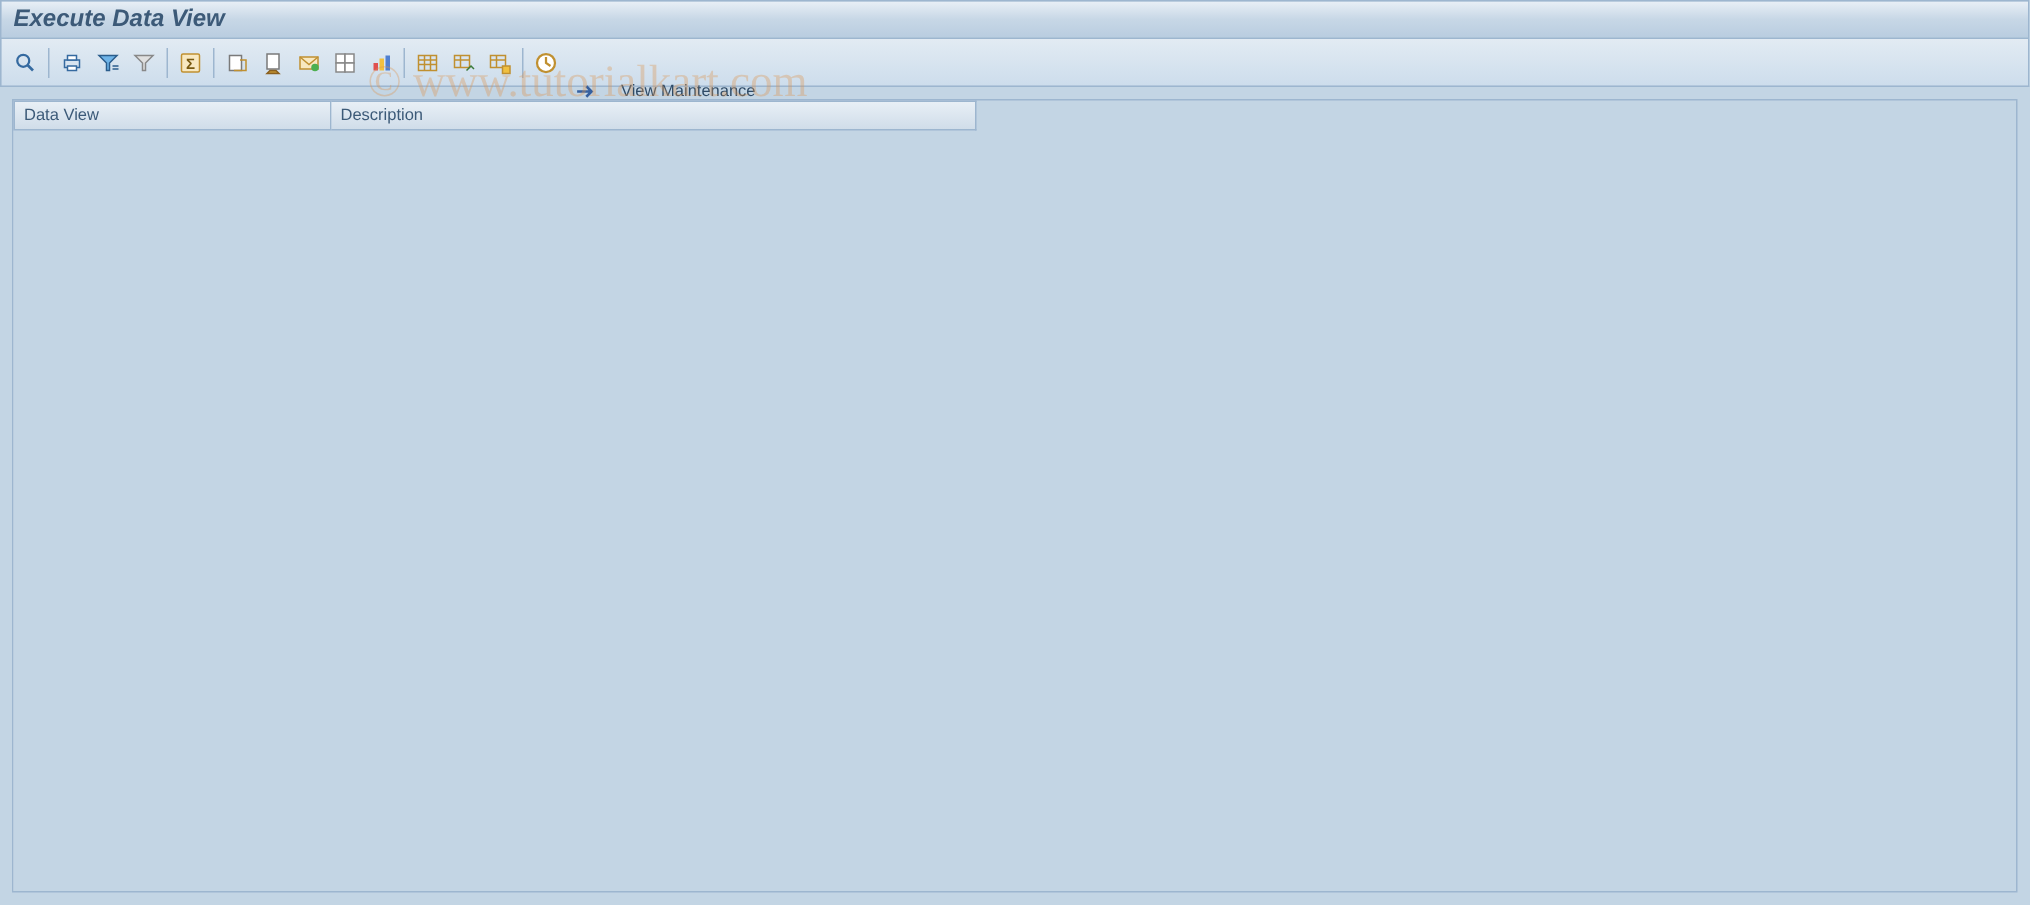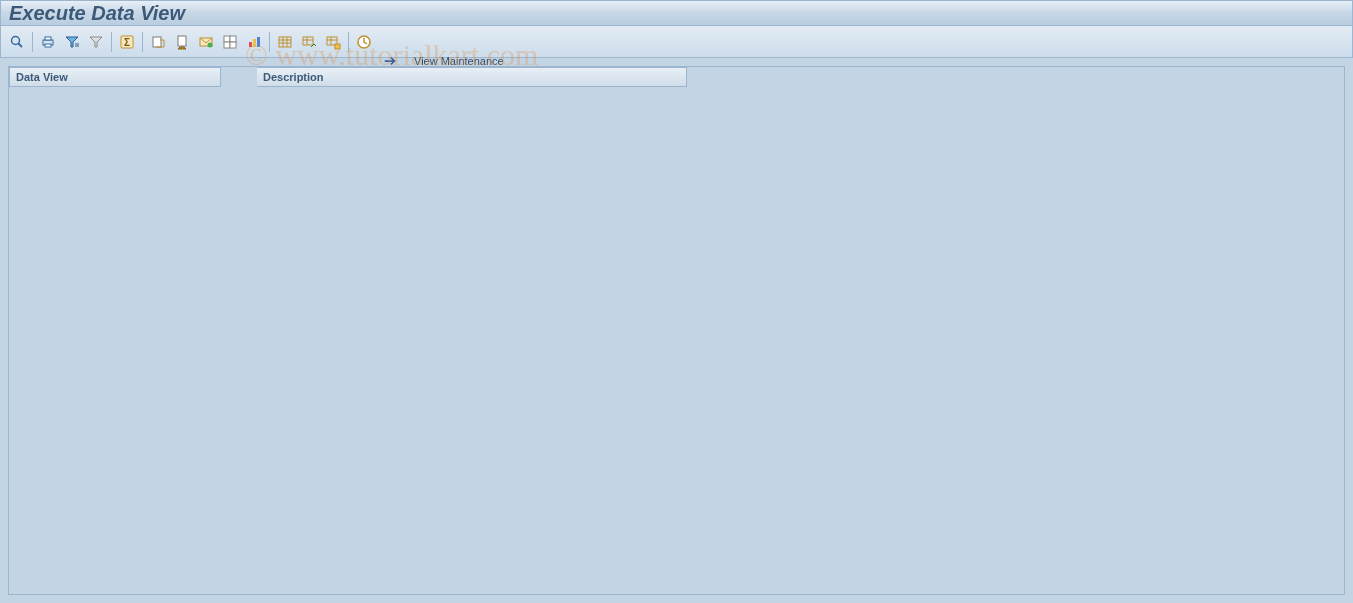--- a/index.html
+++ b/index.html
@@ -26,21 +26,21 @@
       border-bottom: 1px solid #9db6cf;
       height: 26px;
       display: flex;
       align-items: center;
       padding-left: 8px;
     }
     .title-bar .title {
       font-weight: bold;
       font-style: italic;
       color: #3c5a78;
-      font-size: 20px;
+      font-size: 16px;
     }
     .toolbar {
       background: linear-gradient(to bottom, #e2ebf3 0%, #cdddec 100%);
       border-left: 1px solid #9db6cf;
       border-right: 1px solid #9db6cf;
       border-bottom: 1px solid #9db6cf;
       height: 32px;
       display: flex;
       align-items: center;
       padding-left: 4px;
@@ -72,21 +72,20 @@
       border-radius: 2px;
       gap: 17px;
       margin-top: 38px;
     }
     .toolbar-text-btn span {
       color: #2e4a66;
     }
     .content-area {
       padding: 8px;
       height: calc(100% - 58px);
-      font-weight: bold;
     }
     .content-panel {
       background: #c3d5e4;
       border: 1px solid #9db6cf;
       height: 100%;
       width: 100%;
     }
     .grid-area {
       display: flex;
       height: 20px;
@@ -99,21 +98,20 @@
       align-items: center;
       color: #3c5a78;
       font-size: 11px;
     }
     .grid-header.col1 {
       width: 212px;
     }
     .grid-header.col2 {
       width: 430px;
       border-left: none;
-      margin-left: 36px;
     }
     .grid-body {
       background: #c3d5e4;
       height: calc(100% - 20px);
     }
     .watermark {
       position: absolute;
       top: 38px;
       left: 245px;
       font-size: 30px;

